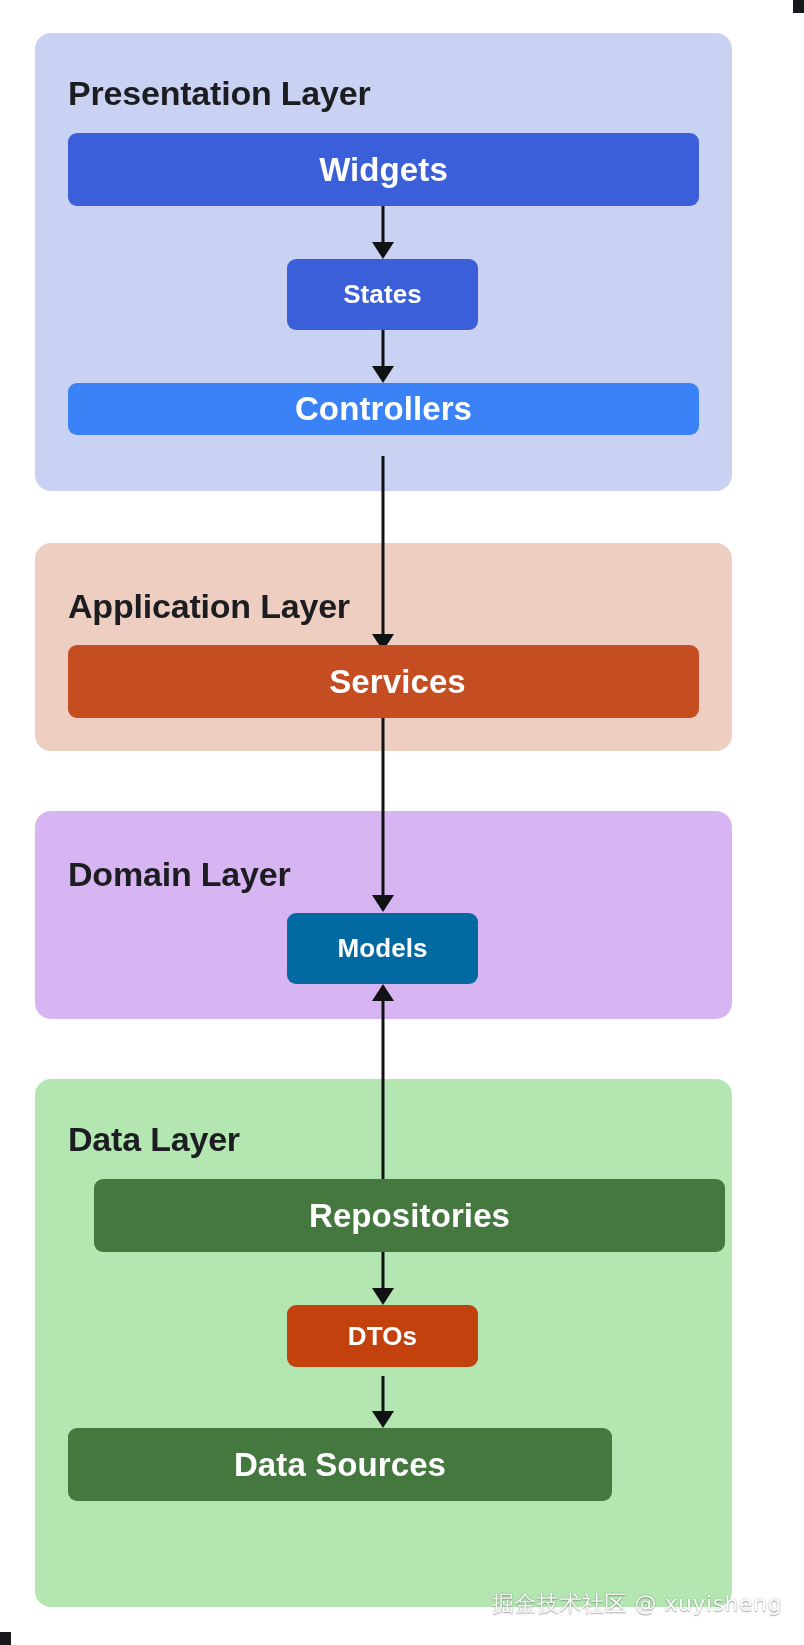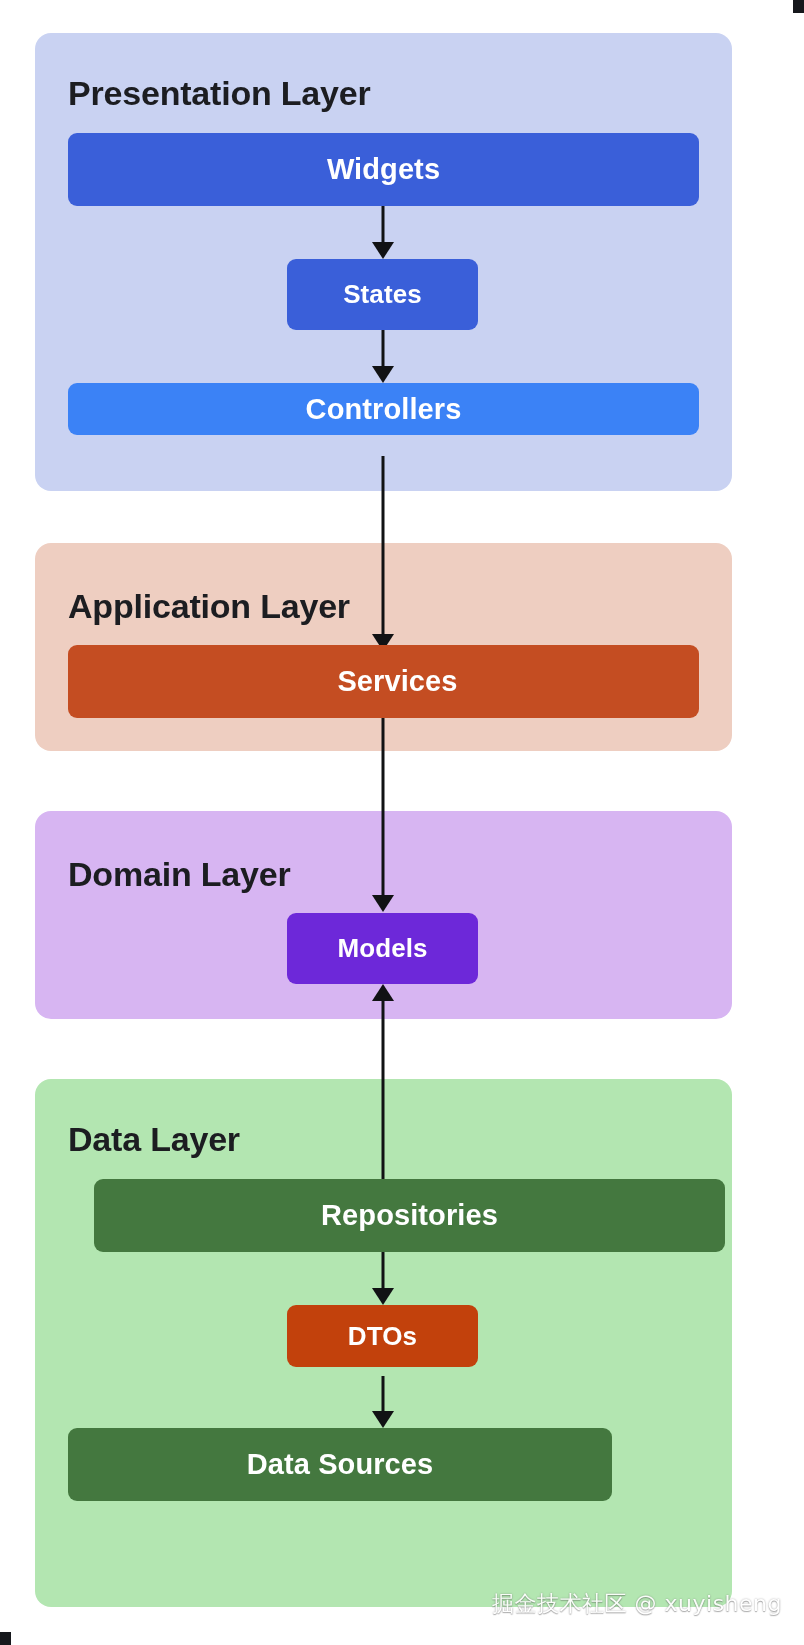--- a/index.html
+++ b/index.html
@@ -49,21 +49,21 @@
 
   
   .node {
     position: absolute;
     border-radius: 9px;
     box-sizing: border-box;
     display: flex;
     align-items: center;
     justify-content: center;
     color: #ffffff;
-    font-size: 29px;
+    font-size: 33px;
     font-weight: 600;
     letter-spacing: 0.1px;
     z-index: 3;
   }
   .node.small { font-size: 26px; }
 
   
   .arrow {
     position: absolute;
     z-index: 2;
@@ -154,21 +154,21 @@
 
   <div class="arrow" style="left:372px; top:718px; width:21px; height:195px;">
     <div class="arrow-line" style="height:178px;"></div>
     <div class="arrow-head-down" style="top:177px;"></div>
   </div>
 
   <div class="layer" style="left:35px; top:811px; width:697px; height:208px; background:#d7b5f2;">
     <div class="layer-title" style="top:44px;">Domain Layer</div>
   </div>
 
-  <div class="node small" style="left:287px; top:913px; width:191px; height:71px; background:#6d28d9;">Models</div>
+  <div class="node small" style="left:287px; top:913px; width:191px; height:71px; background:#0369a1;">Models</div>
 
   <div class="arrow" style="left:372px; top:984px; width:21px; height:196px;">
     <div class="arrow-head-up" style="top:0px;"></div>
     <div class="arrow-line" style="top:16px; height:180px;"></div>
   </div>
 
   <div class="layer" style="left:35px; top:1079px; width:697px; height:528px; background:#b3e6b1;">
     <div class="layer-title" style="top:41px;">Data Layer</div>
   </div>
 

